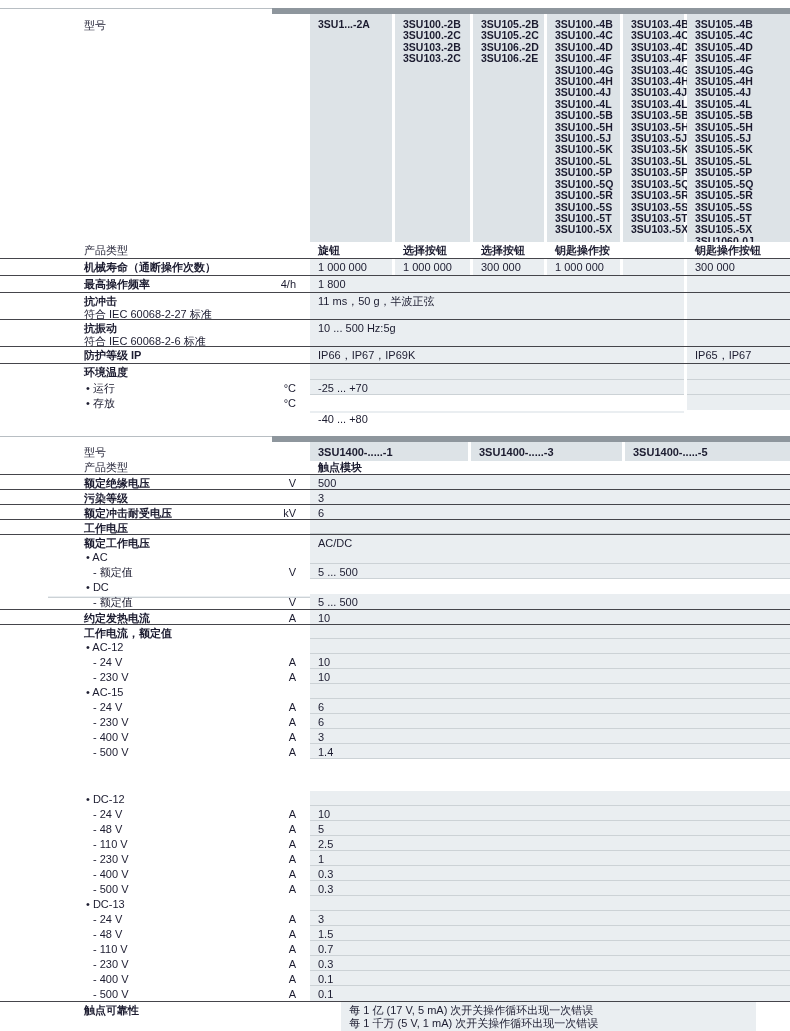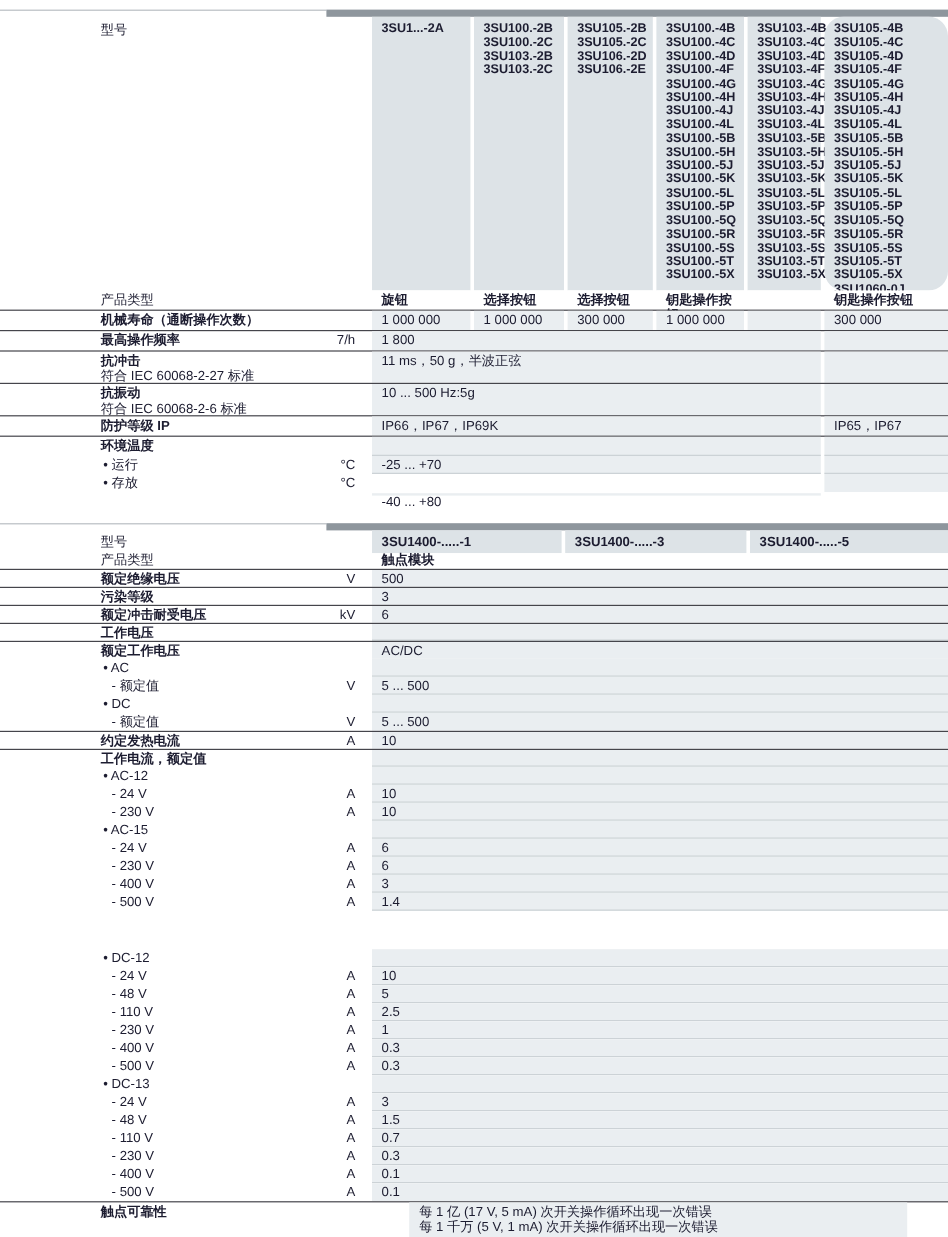--- a/index.html
+++ b/index.html
@@ -104,21 +104,21 @@
             <span>3SU103.-5J</span>
             <span>3SU103.-5K</span>
             <span>3SU103.-5L</span>
             <span>3SU103.-5P</span>
             <span>3SU103.-5Q</span>
             <span>3SU103.-5R</span>
             <span>3SU103.-5S</span>
             <span>3SU103.-5T</span>
             <span>3SU103.-5X</span>
           </div>
-          <div class="model-cell" style="width: 103px; border-radius: 16px;">
+          <div class="model-cell" style="width: 103px;">
             <span>3SU105.-4B</span>
             <span>3SU105.-4C</span>
             <span>3SU105.-4D</span>
             <span>3SU105.-4F</span>
             <span>3SU105.-4G</span>
             <span>3SU105.-4H</span>
             <span>3SU105.-4J</span>
             <span>3SU105.-4L</span>
             <span>3SU105.-5B</span>
             <span>3SU105.-5H</span>
@@ -157,21 +157,21 @@
             <div class="cell" style="width: 82px;">1 000 000</div>
             <div class="cell" style="width: 75px;">1 000 000</div>
             <div class="cell" style="width: 71px;">300 000</div>
             <div class="cell" style="width: 73px;">1 000 000</div>
             <div class="cell" style="width: 61px;"></div>
             <div class="cell" style="width: 103px;">300 000</div>
           </div>
         </div>
         <div class="t-row rule-top" style="height: 17px;">
           <div class="lbl bold">最高操作频率</div>
-          <div class="unit">7/h</div>
+          <div class="unit">4/h</div>
           <div class="vals">
             <div class="cell" style="width: 374px;"><span>1 800</span></div>
             <div class="cell" style="width: 103px; margin-left: 3px;"></div>
           </div>
         </div>
         <div class="t-row rule-top" style="height: 27px;">
           <div class="lbl bold"><span>抗冲击</span><span class="sub">符合 IEC 60068-2-27 标准</span></div>
           <div class="unit"></div>
           <div class="vals">
             <div class="cell" style="width: 374px;"><span>11 ms，50 g，半波正弦</span></div>
@@ -281,21 +281,21 @@
             <div class="cell div" style="width: 480px;"></div>
           </div>
         </div>
         <div class="t-row" style="height: 15px;">
           <div class="lbl lvl2">- 额定值</div>
           <div class="unit">V</div>
           <div class="vals">
             <div class="cell div" style="width: 480px;"><span>5 ... 500</span></div>
           </div>
         </div>
-        <div class="t-row" style="height: 15px;">
+        <div class="t-row" style="height: 15px; flex-direction: column;">
           <div class="lbl lvl1">• DC</div>
           <div class="unit"></div>
           <div class="vals">
             <div class="cell div" style="width: 480px;"></div>
           </div>
         </div>
         <div class="t-row" style="height: 15px;">
           <div class="lbl lvl2">- 额定值</div>
           <div class="unit">V</div>
           <div class="vals">

